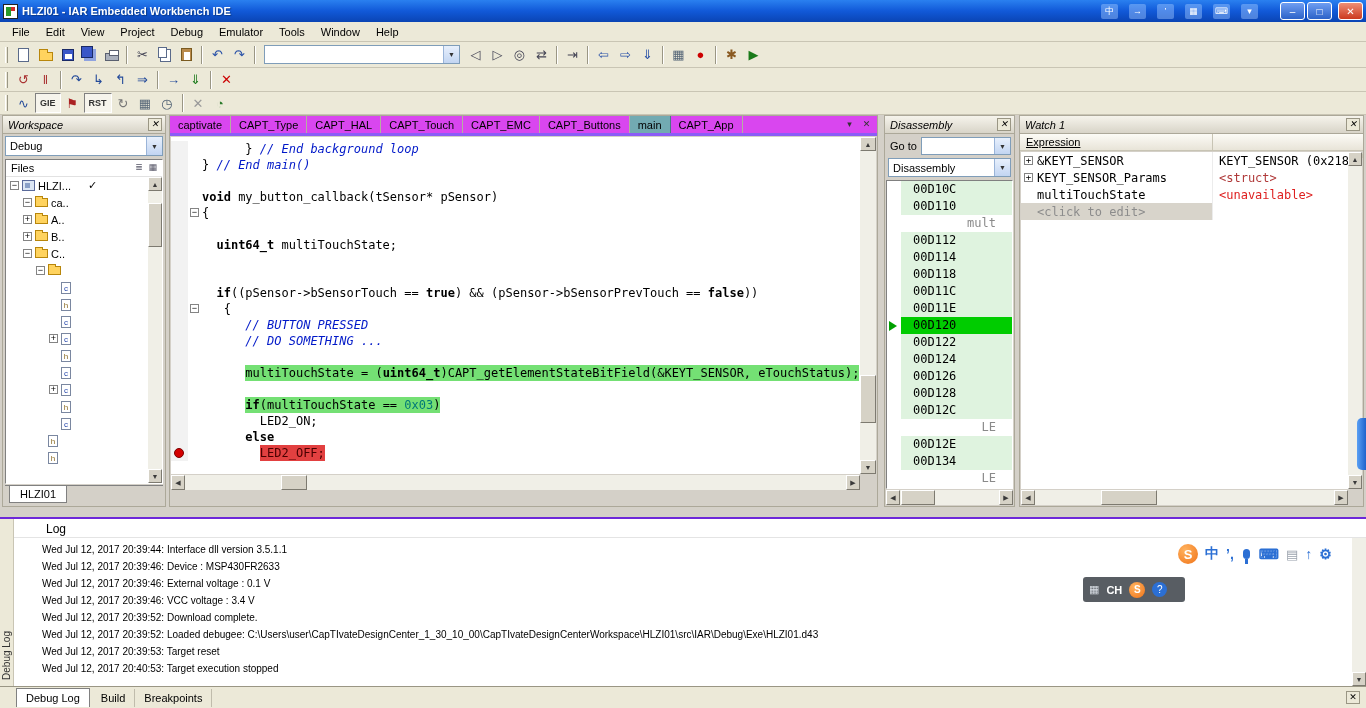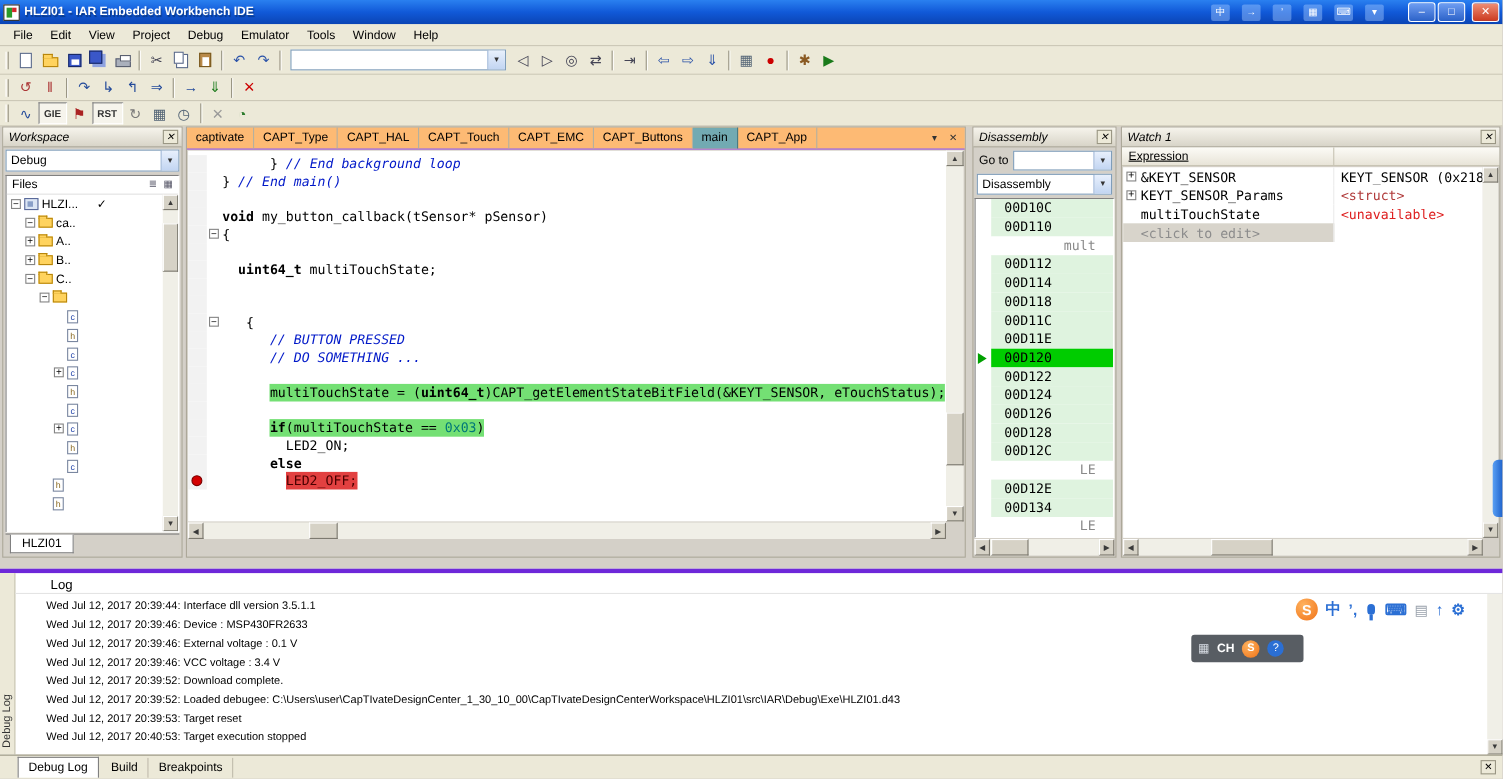--- a/index.html
+++ b/index.html
@@ -90,21 +90,21 @@
   .ws-tab-row { position:absolute; left:2px; bottom:2px; right:2px; height:19px; background:#d4d0c8; border-top:1px solid #808080; }
   .ws-tab { position:absolute; left:4px; top:0; padding:2px 10px; background:#fff; border:1px solid #808080; border-top:none; }
 
   
   .sb { position:absolute; background:#f0efe7; }
   .sb .sbtn, .sb .thumb { position:absolute; background:#d6d2c6; border:1px solid; border-color:#fff #7d7a70 #7d7a70 #fff;
     font-size:7px; color:#3a3a3a; display:flex; align-items:center; justify-content:center; }
 
   
   #editor { left:169px; top:115px; width:709px; height:392px; }
-  #etabs { height:20px; background:#fdba74; border-bottom:1px solid #8b5cf6; display:flex; align-items:stretch; }
+  #etabs { height:20px; background:#d946ef; border-bottom:3px solid #8b5cf6; display:flex; align-items:stretch; }
   .etab { padding:3px 8px 0; border-right:1px solid #b4b0a0; font-size:11px; }
   .etab.active { background:#72aab2; border-right:1px solid #4a7a82; }
   .etab-tools { margin-left:auto; display:flex; align-items:center; gap:4px; padding-right:4px; }
   .etool { width:13px; height:13px; font-size:9px; line-height:12px; text-align:center; color:#333; }
   #ebody { position:absolute; left:1px; top:21px; right:17px; bottom:32px; background:#fff; overflow:hidden;
     font-family:"DejaVu Sans Mono", monospace; font-size:12px; line-height:16px; padding-top:4px; }
   .cl { height:16px; display:flex; white-space:pre; }
   .m-bp { width:17px; flex:0 0 auto; background:#f2f2f2; position:relative; }
   .bp-dot { position:absolute; left:3px; top:3px; width:10px; height:10px; border-radius:50%; background:#d40000; border:1px solid #7a0000; }
   .m-fold { width:14px; flex:0 0 auto; position:relative; }
@@ -146,21 +146,21 @@
   .wexp-cell { width:192px; flex:0 0 auto; display:flex; align-items:center; gap:4px; padding-left:3px;
     border-right:1px solid #ececec; height:100%; overflow:hidden; }
   .wval-cell { flex:1; padding-left:6px; overflow:hidden; white-space:nowrap; }
   .v-struct { color:#b03a3a; }
   .v-err { color:#de1f1f; }
   .wrow.edit .wexp-cell { background:#d8d4cb; color:#8c8c8c; }
   #w-hscroll { position:absolute; left:1px; right:15px; bottom:1px; height:15px; }
   #w-vscroll { position:absolute; right:1px; top:36px; width:14px; bottom:17px; }
 
   
-  #log { position:absolute; left:0; top:517px; width:1366px; height:169px; background:#fff; border-top:4px solid #6d28d9; }
+  #log { position:absolute; left:0; top:517px; width:1366px; height:169px; background:#fff; border-top:2px solid #6d28d9; }
   #log-side { position:absolute; left:0; top:0; width:14px; height:100%; background:#ece9d8; border-right:1px solid #c9c5b4;
     display:flex; align-items:flex-end; justify-content:center; padding-bottom:6px; }
   #log-side .vtext { writing-mode:vertical-rl; transform:rotate(180deg); font-size:10px; color:#333; }
   #log-hd { position:absolute; left:14px; top:0; right:0; height:19px; border-bottom:1px solid #e4e4e4; padding:3px 0 0 32px; font-size:12px; }
   #log-lines { position:absolute; left:14px; top:19px; right:14px; bottom:0; padding:3px 0 0 28px; font-size:10px; line-height:17px; overflow:hidden; white-space:nowrap; }
   #log-vscroll { position:absolute; right:0; top:19px; width:14px; bottom:0; }
   #logtabs { position:absolute; left:0; top:686px; width:1366px; height:22px; background:#ece9d8; border-top:1px solid #9a9684;
     display:flex; align-items:center; padding-left:16px; }
   .ltab { padding:3px 9px; border-right:1px solid #c0bcac; }
   .ltab.active { background:#fff; border:1px solid #808080; border-bottom:none; margin-right:2px; }
@@ -477,20 +477,21 @@
   <div id="ebody">
       <div class="cl"><span class="m-bp"></span><span class="m-fold"></span><span class="ind">      </span><span class="lbody"><span>} </span><span class="com">// End background loop</span></span></div>
       <div class="cl"><span class="m-bp"></span><span class="m-fold"></span><span class="ind"></span><span class="lbody"><span>} </span><span class="com">// End main()</span></span></div>
       <div class="cl"><span class="m-bp"></span><span class="m-fold"></span><span class="ind"></span><span class="lbody"></span></div>
       <div class="cl"><span class="m-bp"></span><span class="m-fold"></span><span class="ind"></span><span class="lbody"><span class="kw">void</span><span> my_button_callback(tSensor* pSensor)</span></span></div>
       <div class="cl"><span class="m-bp"></span><span class="m-fold"><span class="fold-box">−</span></span><span class="ind"></span><span class="lbody"><span>{</span></span></div>
       <div class="cl"><span class="m-bp"></span><span class="m-fold"></span><span class="ind"></span><span class="lbody"></span></div>
       <div class="cl"><span class="m-bp"></span><span class="m-fold"></span><span class="ind">  </span><span class="lbody"><span class="kw">uint64_t</span><span> multiTouchState;</span></span></div>
       <div class="cl"><span class="m-bp"></span><span class="m-fold"></span><span class="ind"></span><span class="lbody"></span></div>
       <div class="cl"><span class="m-bp"></span><span class="m-fold"></span><span class="ind"></span><span class="lbody"></span></div>
+      <div class="cl"><span class="m-bp"></span><span class="m-fold"></span><span class="ind">  </span><span class="lbody"><span class="kw">if</span><span>((pSensor-&gt;bSensorTouch == </span><span class="kw">true</span><span>) &amp;&amp; (pSensor-&gt;bSensorPrevTouch == </span><span class="kw">false</span><span>))</span></span></div>
       <div class="cl"><span class="m-bp"></span><span class="m-fold"><span class="fold-box">−</span></span><span class="ind">   </span><span class="lbody"><span>{</span></span></div>
       <div class="cl"><span class="m-bp"></span><span class="m-fold"></span><span class="ind">      </span><span class="lbody"><span class="com">// BUTTON PRESSED</span></span></div>
       <div class="cl"><span class="m-bp"></span><span class="m-fold"></span><span class="ind">      </span><span class="lbody"><span class="com">// DO SOMETHING ...</span></span></div>
       <div class="cl"><span class="m-bp"></span><span class="m-fold"></span><span class="ind"></span><span class="lbody"></span></div>
       <div class="cl"><span class="m-bp"></span><span class="m-fold"></span><span class="ind">      </span><span class="lbody hl-g"><span>multiTouchState = (</span><span class="kw">uint64_t</span><span>)CAPT_getElementStateBitField(&amp;KEYT_SENSOR, eTouchStatus);</span></span></div>
       <div class="cl"><span class="m-bp"></span><span class="m-fold"></span><span class="ind"></span><span class="lbody"></span></div>
       <div class="cl"><span class="m-bp"></span><span class="m-fold"></span><span class="ind">      </span><span class="lbody hl-g"><span class="kw">if</span><span>(multiTouchState == </span><span class="num">0x03</span><span>)</span></span></div>
       <div class="cl"><span class="m-bp"></span><span class="m-fold"></span><span class="ind">        </span><span class="lbody"><span>LED2_ON;</span></span></div>
       <div class="cl"><span class="m-bp"></span><span class="m-fold"></span><span class="ind">      </span><span class="lbody"><span class="kw">else</span></span></div>
       <div class="cl"><span class="m-bp"><span class="bp-dot"></span></span><span class="m-fold"></span><span class="ind">        </span><span class="lbody hl-r"><span>LED2_OFF;</span></span></div>

